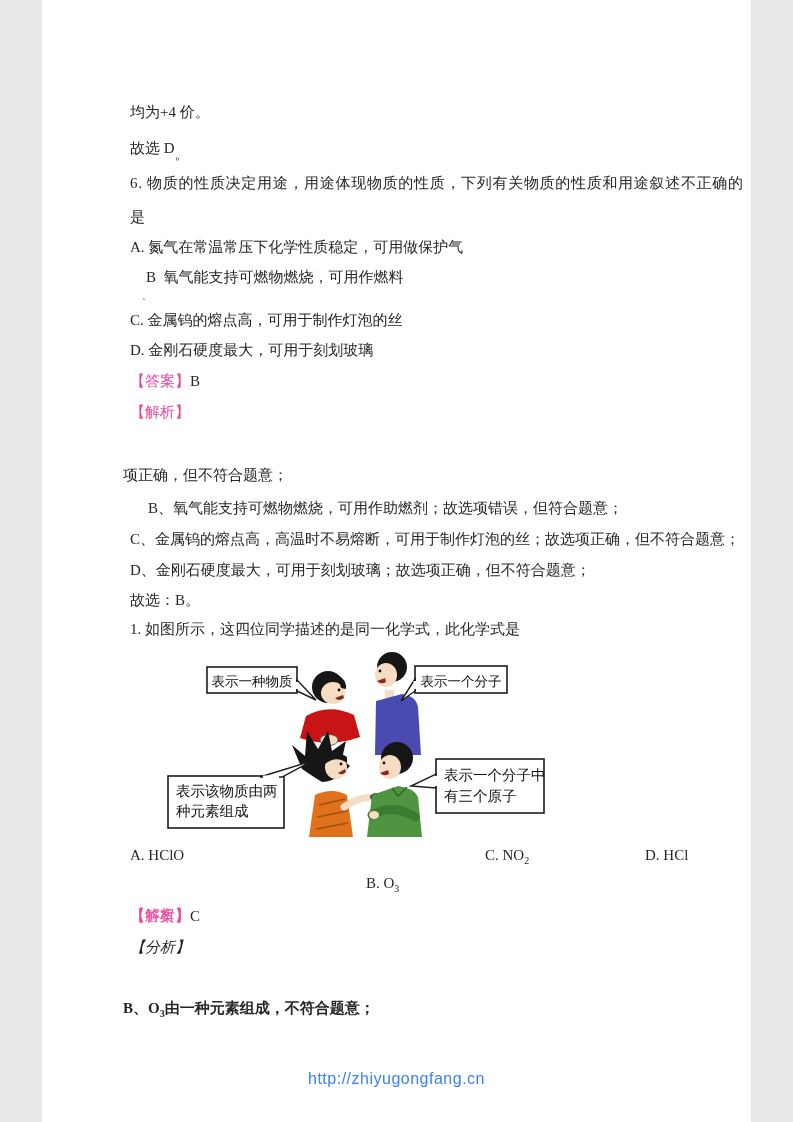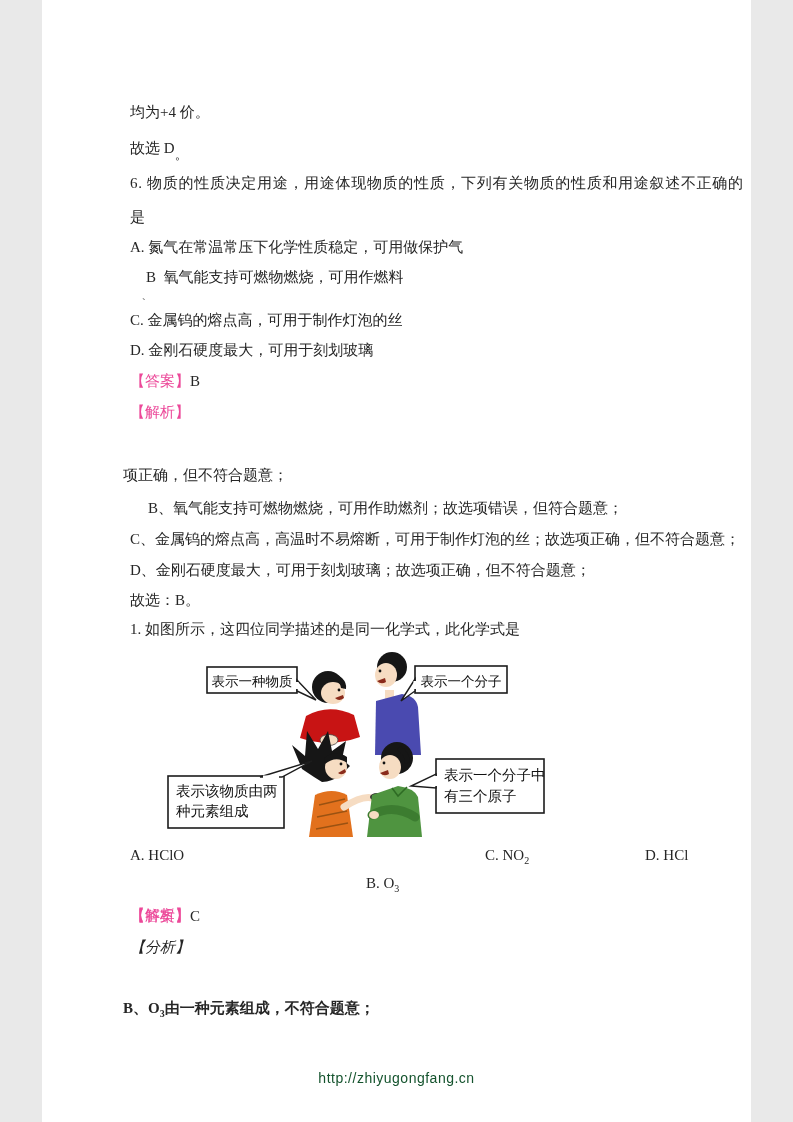--- a/index.html
+++ b/index.html
@@ -12,21 +12,21 @@
     position:absolute;font-size:15px;line-height:19px;white-space:pre;
     color:#262626;
   }
   .blue{color:#ec4899;}
   .subsc{font-size:10px;vertical-align:-4px;}
   .lowperiod{display:inline-block;font-size:14px;transform:translateY(6px);}
   .tinymark{position:absolute;font-size:11px;color:#444;}
   .footer{
     position:absolute;left:0;right:0;text-align:center;
     font-family:"Liberation Sans","DejaVu Sans",sans-serif;
-    color:#14532d;font-size:14px;letter-spacing:0.5px;
+    color:#3b82f6;font-size:16px;letter-spacing:0.5px;
   }
   svg text{
     font-family:"Liberation Sans","DejaVu Sans",sans-serif;
     fill:#111111;
   }
 </style>
 </head>
 <body>
 
 <div id="page">

